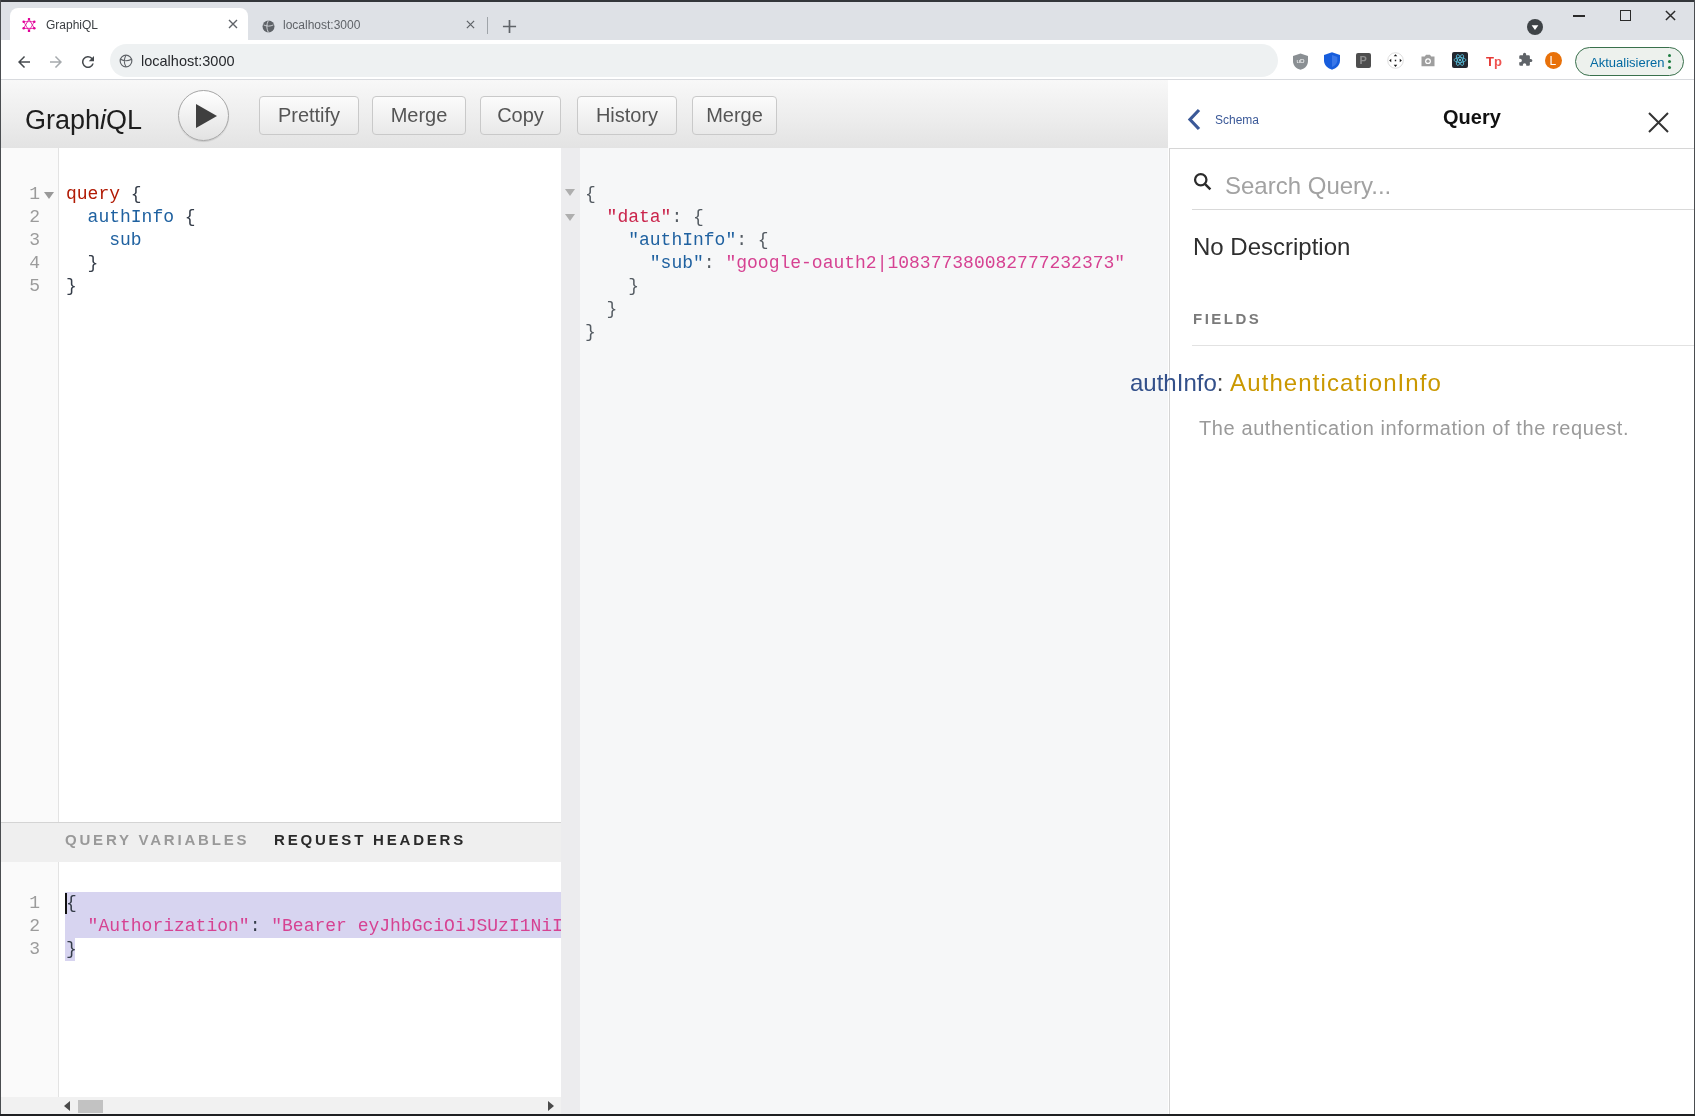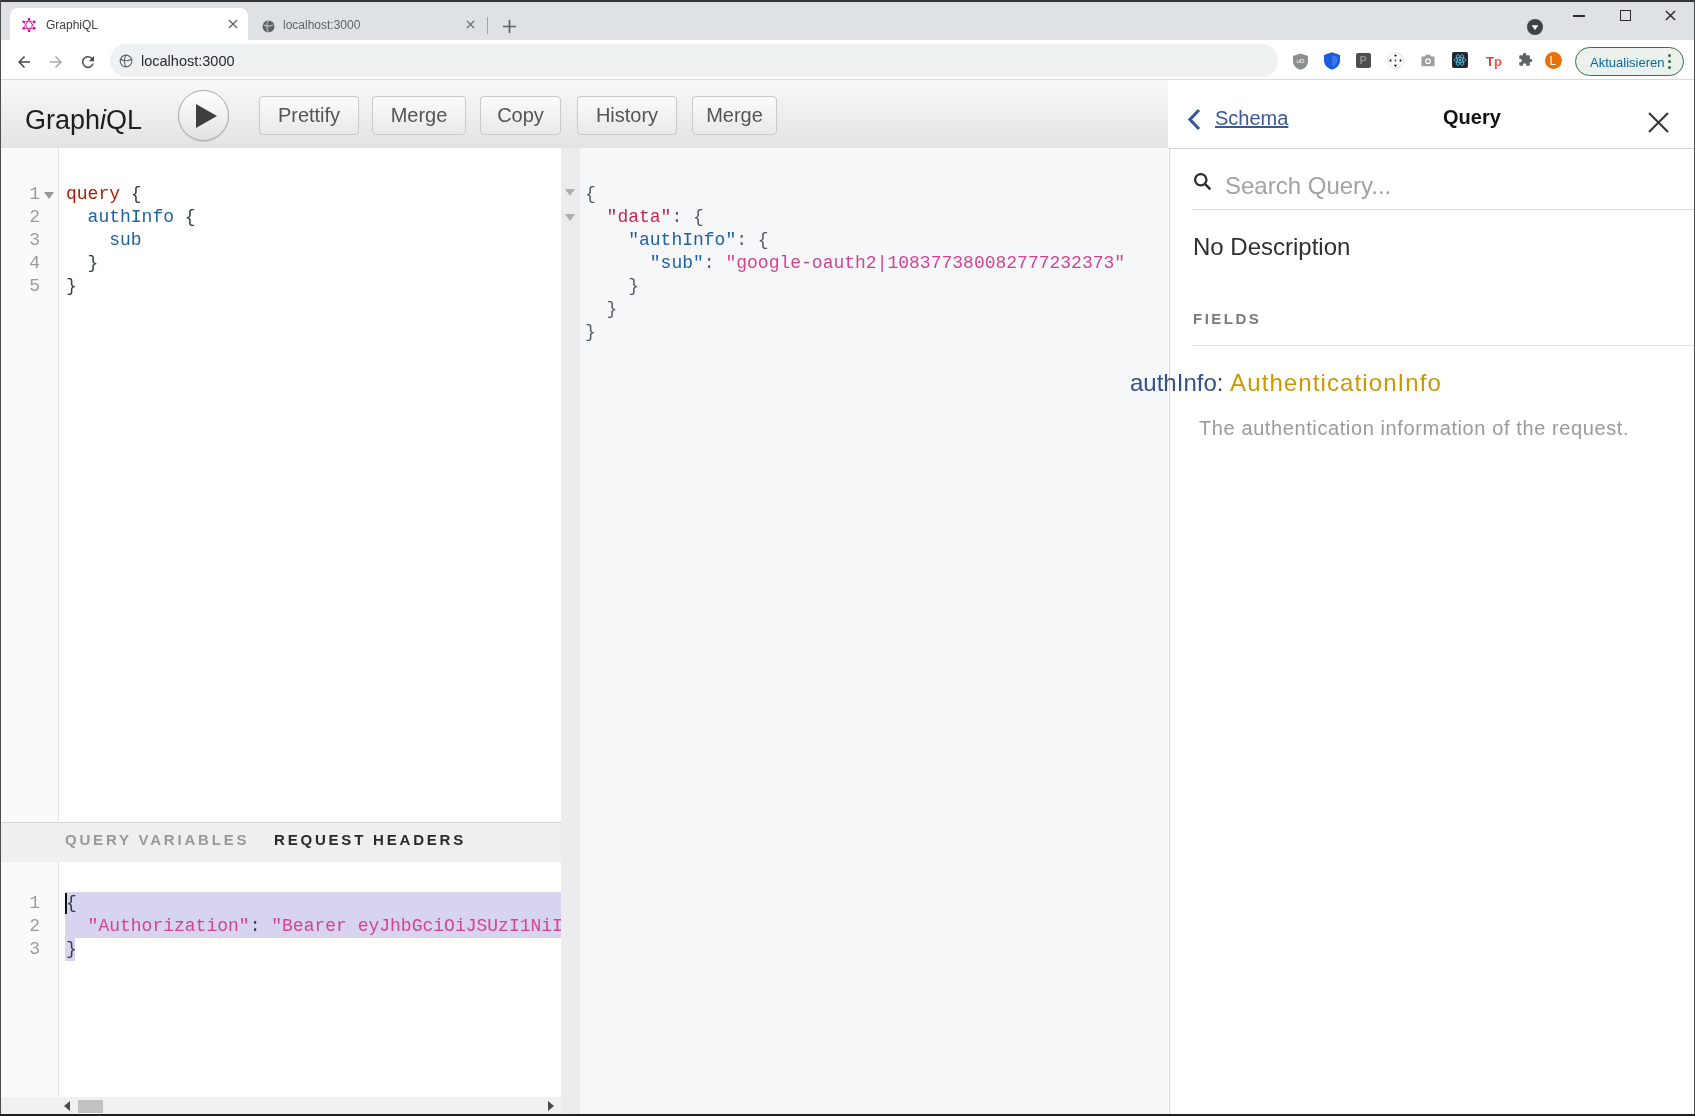--- a/index.html
+++ b/index.html
@@ -40,21 +40,21 @@
   .selrect{position:absolute;background:#d7d4f0;}
   
   #hscroll{left:0;top:1097px;width:561px;height:17px;background:#f1f1f1;}
   #hthumb{left:78px;top:1100px;width:25px;height:13px;background:#c2c2c2;}
   
   #divider{left:561px;top:148px;width:19px;height:968px;background:#ececee;}
   #rpane{left:580px;top:148px;width:588px;height:968px;background:#f6f7f8;overflow:hidden;}
   
   #dpanel{left:1169px;top:80px;width:526px;height:1036px;background:#fff;border-left:1px solid #d4d4d4;box-sizing:border-box;}
   #dhead{left:1169px;top:80px;width:526px;height:69px;border-bottom:1px solid #d6d6d6;box-sizing:border-box;background:#fff;}
-  #dschema{left:1215px;top:107px;font-size:20px;color:#3b5998;text-decoration:underline;}
+  #dschema{left:1215px;top:113px;font-size:12px;color:#3b5998;}
   #dquery{left:1443px;top:106px;font-size:20px;font-weight:bold;color:#111;}
   #dsearch{left:1225px;top:172px;font-size:24px;color:#a2a2a2;}
   #dsearchline{left:1192px;top:209px;width:503px;height:1px;background:#d9d9d9;}
   #dnodesc{left:1193px;top:233px;font-size:24px;color:#2f2f2f;}
   #dfields{left:1193px;top:310px;font-size:15px;font-weight:bold;letter-spacing:2.5px;color:#7a7a7a;}
   #dhr{left:1192px;top:345px;width:503px;height:1px;background:#e2e2e2;}
   #dfield{left:1130px;top:369px;font-size:24px;}
   #ddesc{left:1199px;top:417px;font-size:20px;color:#9a9a9a;letter-spacing:0.6px;}
   
   .kw{color:#b11a04;}

